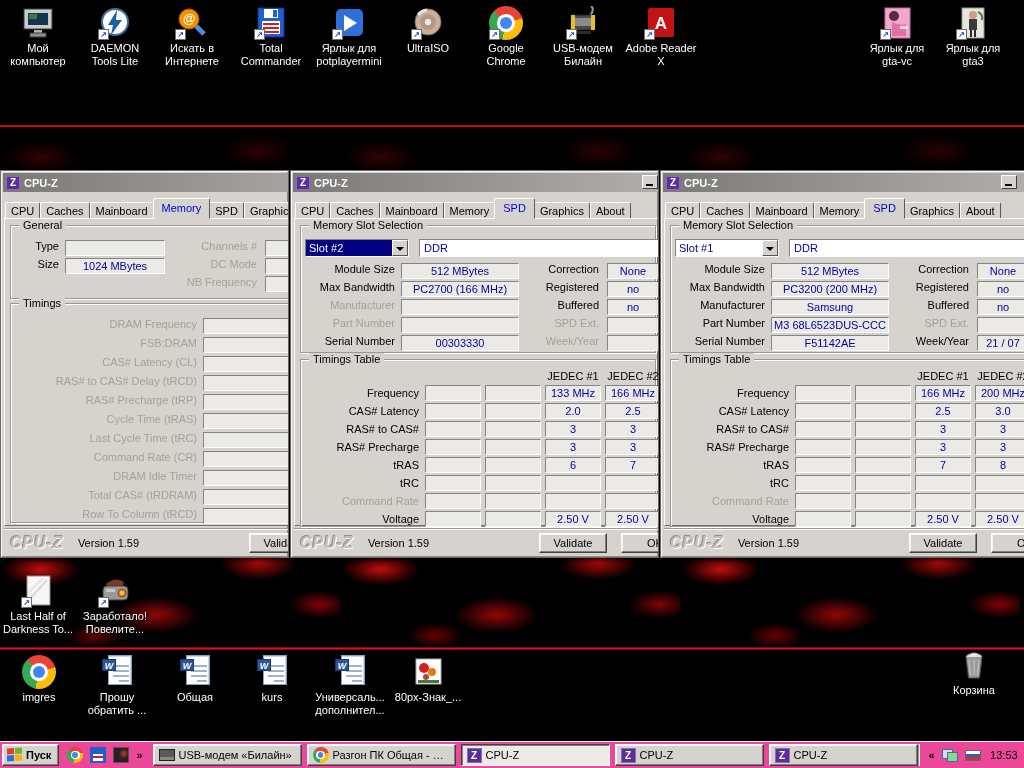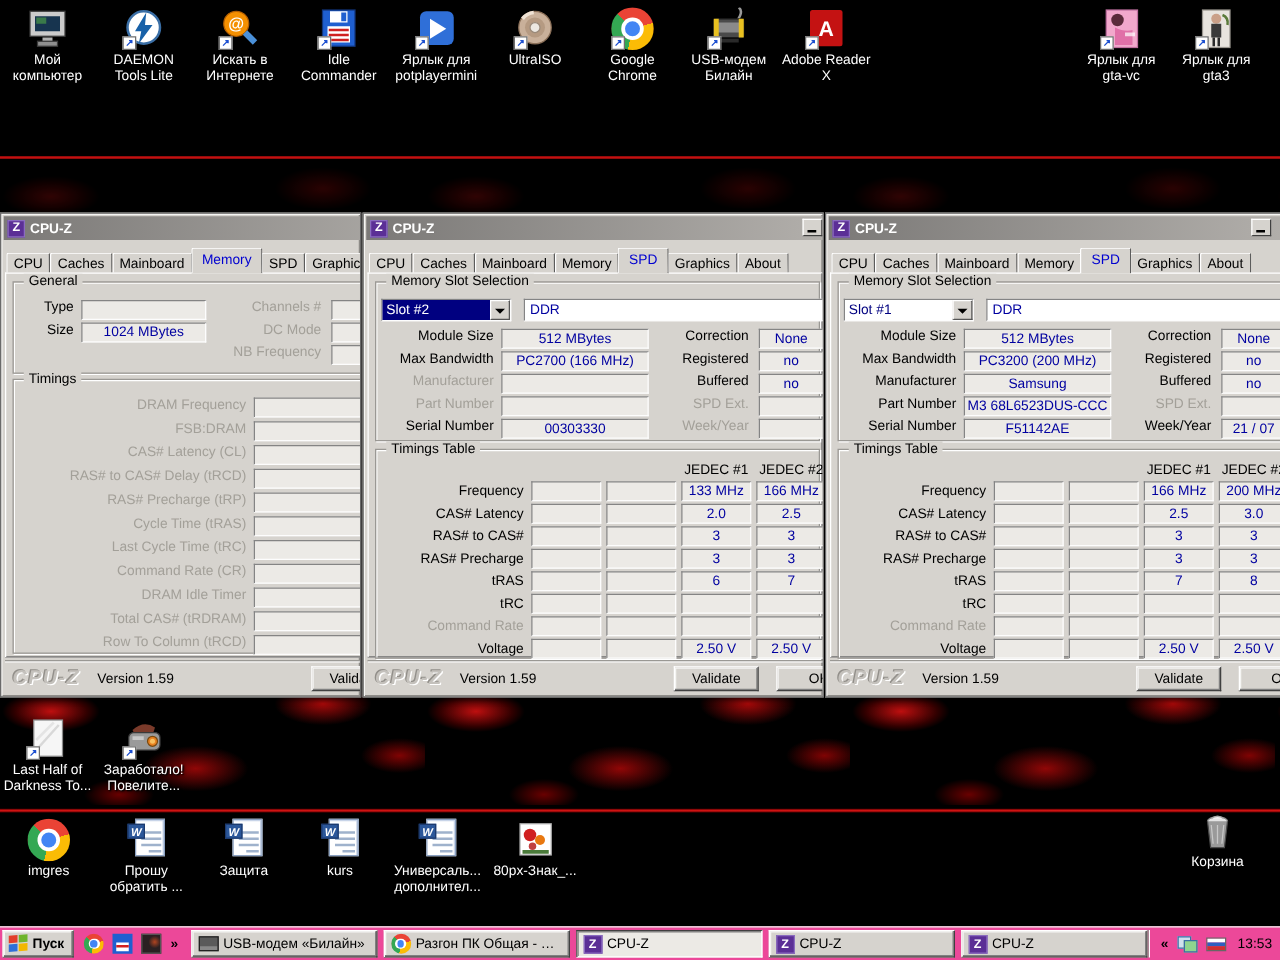--- a/index.html
+++ b/index.html
@@ -206,21 +206,21 @@
         <rect x="4" y="2" width="26" height="29" fill="#1f5fd0" stroke="#10347a"></rect>
         <rect x="10" y="3" width="14" height="9" fill="#fff"></rect>
         <rect x="19" y="4" width="4" height="7" fill="#1f5fd0"></rect>
         <rect x="8" y="15" width="18" height="13" fill="#fff"></rect>
         <rect x="9" y="17" width="16" height="2" fill="#d02020"></rect>
         <rect x="9" y="21" width="16" height="2" fill="#d02020"></rect>
         <rect x="9" y="25" width="16" height="2" fill="#d02020"></rect>
       </svg>
     <span class="sc">↗</span>
   </div>
-  <div class="lbl">Idle Commander</div>
+  <div class="lbl">Total Commander</div>
 </div>
 <div class="dicon" style="left:311px;top:6px">
   <div class="ig">
     <svg width="34" height="34">
         <rect x="4" y="3" width="27" height="27" rx="5" fill="#2f6fd8"></rect>
         <path d="M12 9 v16 l13 -8 z" fill="#fff"></path>
       </svg>
     <span class="sc">↗</span>
   </div>
   <div class="lbl">Ярлык для potplayermini</div>
@@ -343,21 +343,21 @@
   <div class="ig">
     <div class="word-ic">
         <span class="pg"></span>
         <span class="ln" style="top:10px"></span>
         <span class="ln" style="top:15px"></span>
         <span class="ln" style="top:20px"></span>
         <span class="ln" style="top:25px;width:10px"></span>
         <span class="wb">W</span>
       </div>
   </div>
-  <div class="lbl">Защита</div>
+  <div class="lbl">Общая</div>
 </div>
 <div class="dicon" style="left:234px;top:655px">
   <div class="ig">
     <div class="word-ic">
         <span class="pg"></span>
         <span class="ln" style="top:10px"></span>
         <span class="ln" style="top:15px"></span>
         <span class="ln" style="top:20px"></span>
         <span class="ln" style="top:25px;width:10px"></span>
         <span class="wb">W</span>

